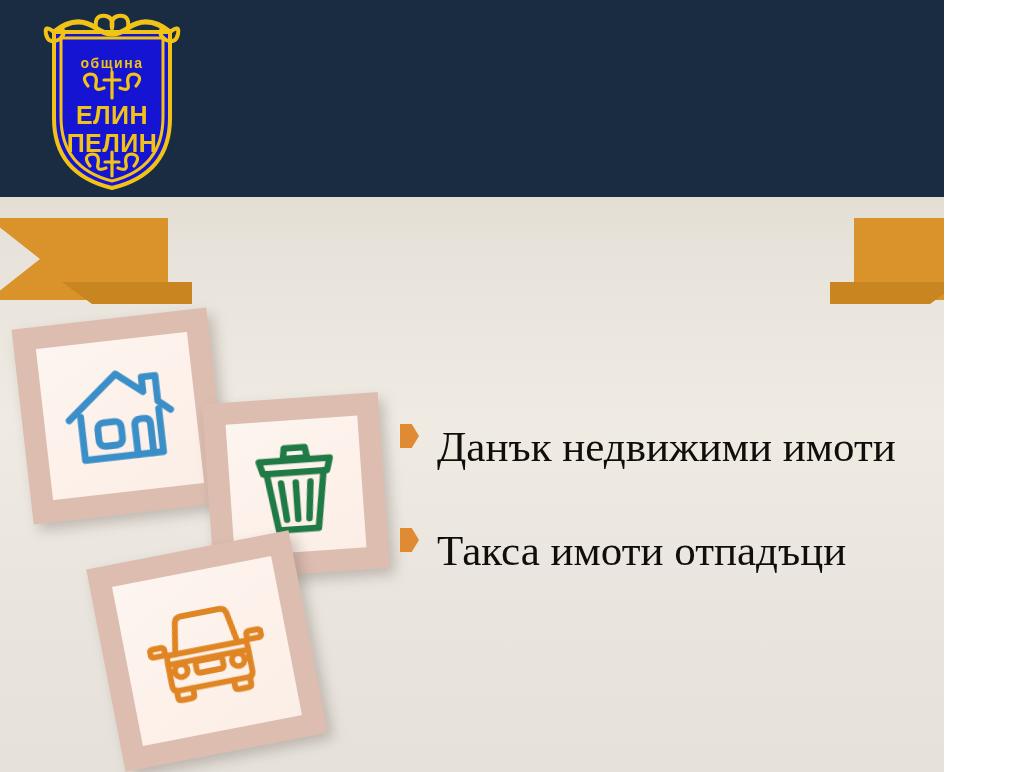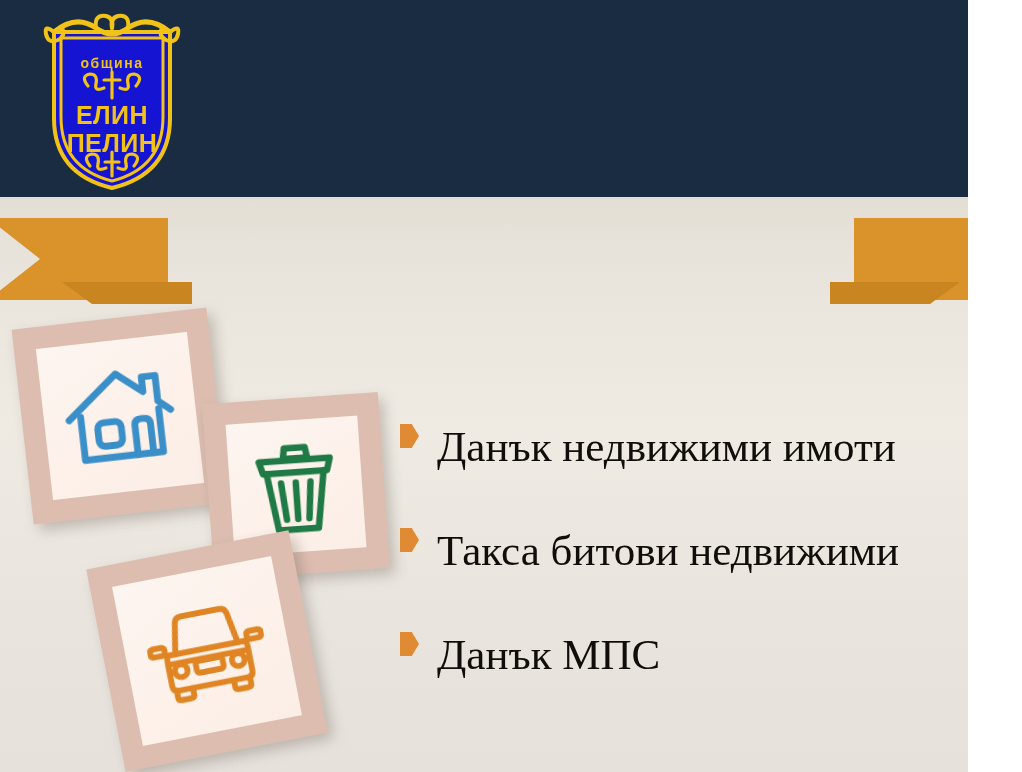--- a/index.html
+++ b/index.html
@@ -7,21 +7,20 @@
     padding: 0;
     background: #ffffff;
   }
   #poster {
     position: relative;
     width: 944px;
     height: 772px;
     overflow: hidden;
     font-family: "Liberation Sans", sans-serif;
     background: linear-gradient(to bottom, #c9c0b0 0%, #d8d1c5 10%, #e8e3da 32%, #efebe3 55%, #e9e5de 80%, #e6e2db 100%);
-    padding-left: 24px;
   }
 
   
   .header-band {
     position: absolute;
     left: 0; top: 0;
     width: 1022px;
     height: 197px;
     background: #1a2c41;
     z-index: 5;
@@ -289,21 +288,17 @@
     </div>
   </div>
 
   <div class="tax-list">
     <div class="tax-item">
       <span class="tax-bullet"></span>
       <span class="tax-label">Данък недвижими имоти</span>
     </div>
     <div class="tax-item">
       <span class="tax-bullet"></span>
-      <span class="tax-label">Такса битови недвижими</span>
-    </div>
-    <div class="tax-item">
-      <span class="tax-bullet"></span>
-      <span class="tax-label">Данък МПС</span>
+      <span class="tax-label">Такса имоти отпадъци</span>
     </div>
   </div>
 
 </div>
 
 </body></html>

